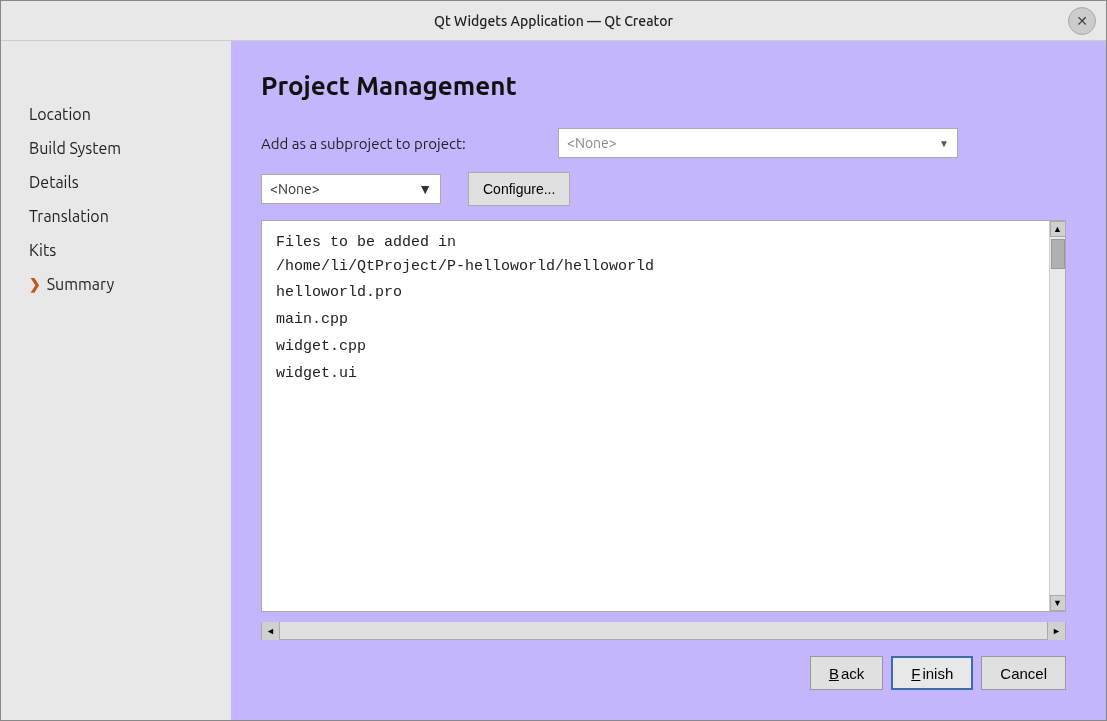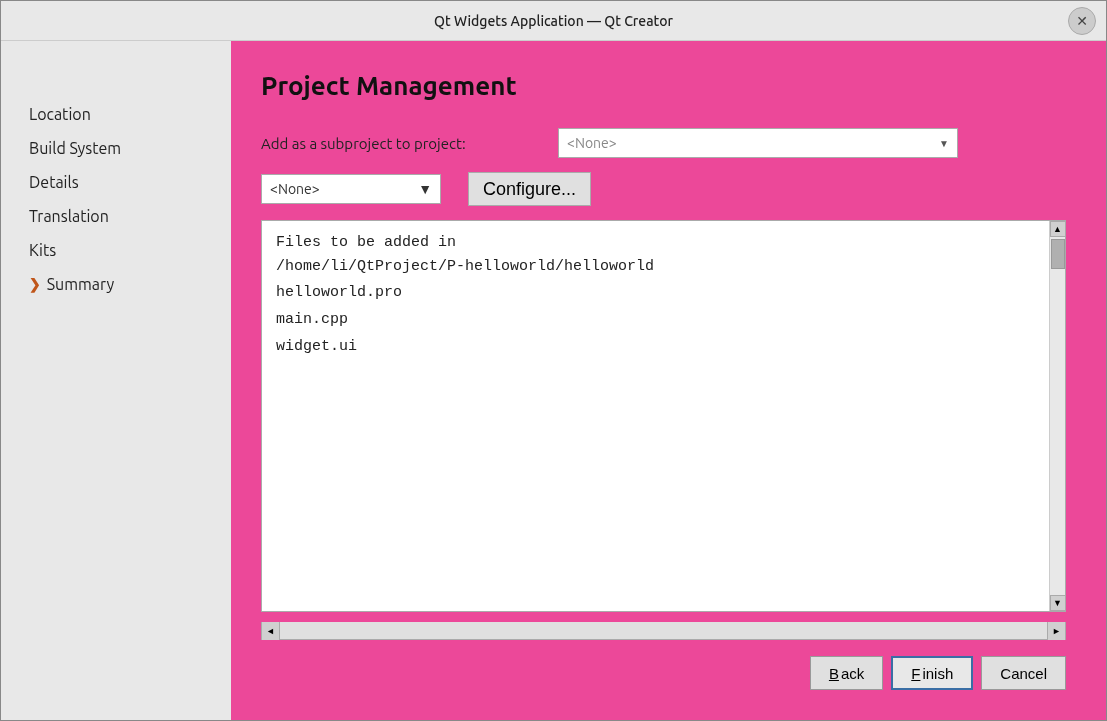--- a/index.html
+++ b/index.html
@@ -9,21 +9,21 @@
       display: flex;
       align-items: center;
       justify-content: center;
       min-height: 100vh;
       font-family: 'Segoe UI', Ubuntu, Arial, sans-serif;
     }
 
     .window {
       width: 1107px;
       height: 721px;
-      background: #ec4899;
+      background: #c4b5fd;
       border: 1px solid #888;
       box-shadow: 0 4px 20px rgba(0,0,0,0.5);
       display: flex;
       flex-direction: column;
       position: relative;
     }
 
     
     .title-bar {
       background: #e8e8e8;
@@ -165,21 +165,21 @@
       font-size: 14px;
       color: #333;
       cursor: pointer;
     }
 
     .configure-btn {
       height: 30px;
       padding: 16px 14px;
       background: #e0e0e0;
       border: 1px solid #aaa;
-      font-size: 18px;
+      font-size: 14px;
       cursor: pointer;
       white-space: nowrap;
       display: flex;
       align-items: center;
     }
 
     
     .file-list-container {
       flex: 1;
       border: 1px solid #aaa;
@@ -367,20 +367,21 @@
         <div class="file-list-inner">
           <div class="path-line">
             <span>Files to be added in</span>
           </div>
           <div class="path-line">
             <span>/home/li/QtProject/P-helloworld/helloworld</span>
           </div>
           <div style="margin-top: 0;">
           <div class="file-entry">helloworld.pro</div>
               <div class="file-entry">main.cpp</div>
+              <div class="file-entry">widget.cpp</div>
               <div class="file-entry">widget.ui</div>
             </div>
         </div>
 
         <div class="scrollbar-y">
           <div class="scroll-arrow">▲</div>
           <div class="scroll-thumb"></div>
           <div class="scroll-arrow" style="margin-top:auto;">▼</div>
         </div>
       </div>

